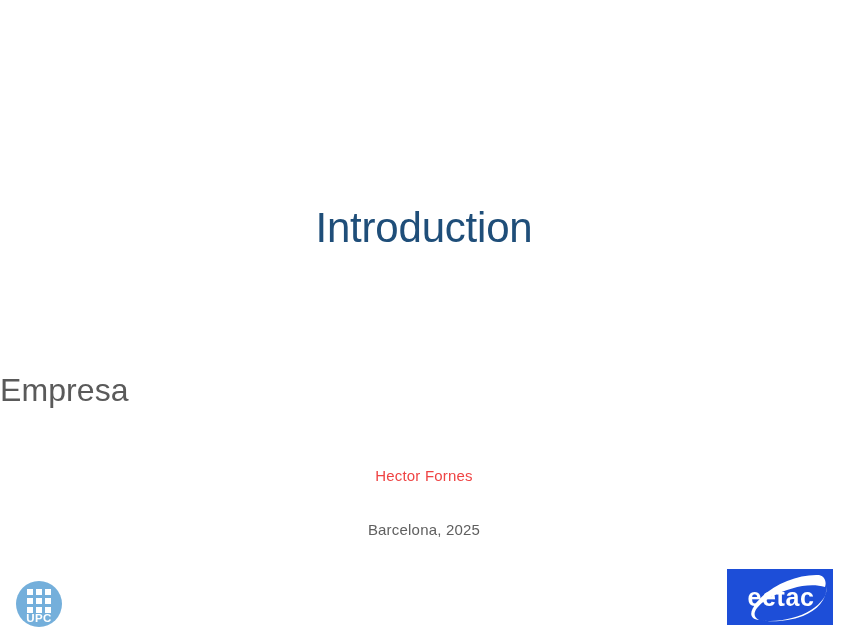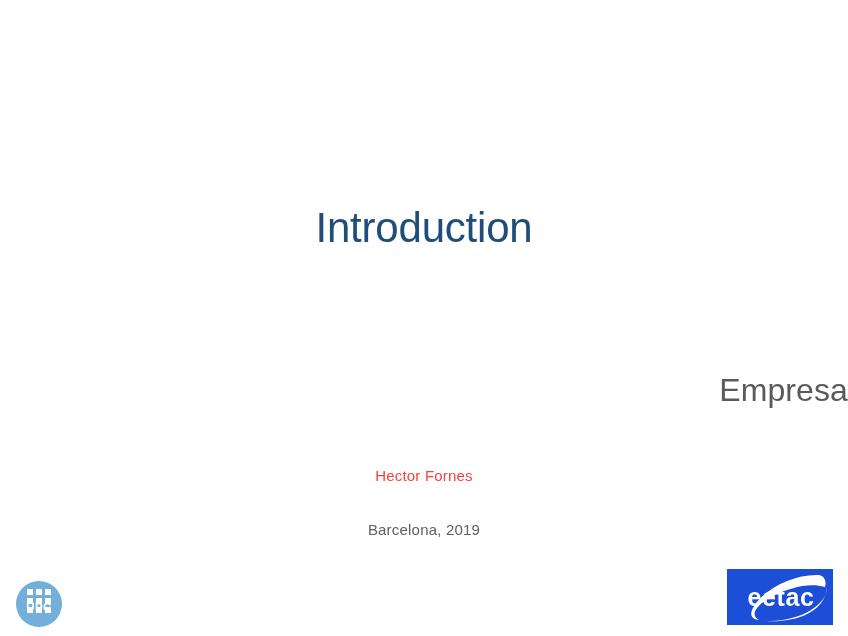--- a/index.html
+++ b/index.html
@@ -45,21 +45,21 @@
     color: #1F4E79;
     letter-spacing: -0.2px;
     pointer-events: auto;
   }
 
   .slide-subtitle {
     position: absolute;
     left: 0;
     top: 368px;
     width: 848px;
-    text-align: right;
+    text-align: left;
     font-size: 32px;
     line-height: 44px;
     font-weight: 400;
     color: #5A5A5A;
     letter-spacing: 0.1px;
     pointer-events: auto;
   }
 
   .slide-author {
     position: absolute;
@@ -129,21 +129,21 @@
     gap: 2.4px;
   }
   .upc-grid i {
     display: block;
     background: #ffffff;
   }
 
   .upc-mark-text {
     position: absolute;
     left: 0;
-    top: 20px;
+    top: 31px;
     width: 46px;
     text-align: center;
     font-size: 11.5px;
     font-weight: 700;
     color: #ffffff;
     letter-spacing: 0.4px;
     line-height: 13px;
   }
 
   .upc-wordmark {
@@ -195,21 +195,21 @@
 <div class="slide">
 
   <div class="title-block">
 
     <div class="slide-title">Introduction</div>
 
     <div class="slide-subtitle">Empresa</div>
 
     <div class="slide-author">Hector Fornes</div>
 
-    <div class="slide-place">Barcelona, 2019</div>
+    <div class="slide-place">Barcelona, 2025</div>
 
   </div>
 
   <div class="upc-logo">
 
     <div class="upc-mark">
       <div class="upc-circle"></div>
       <div class="upc-grid">
         <i></i>
           <i></i>

